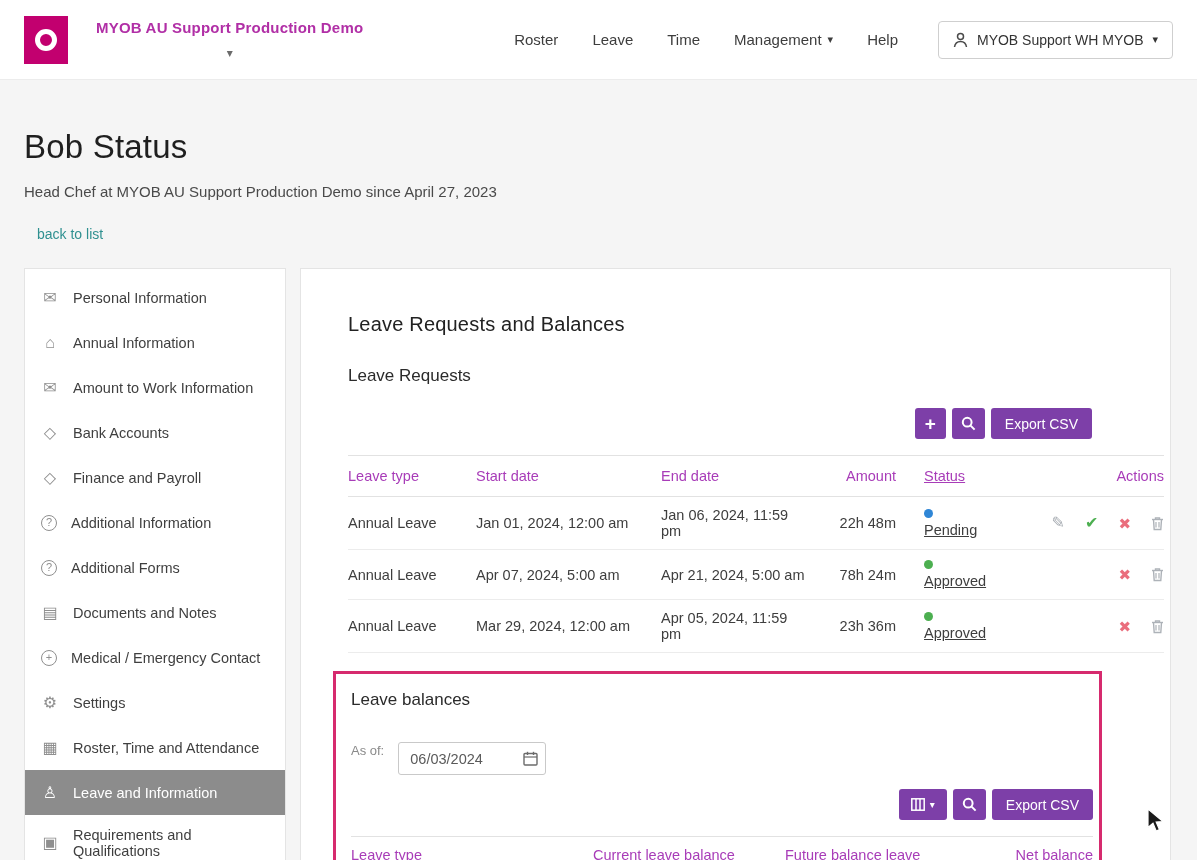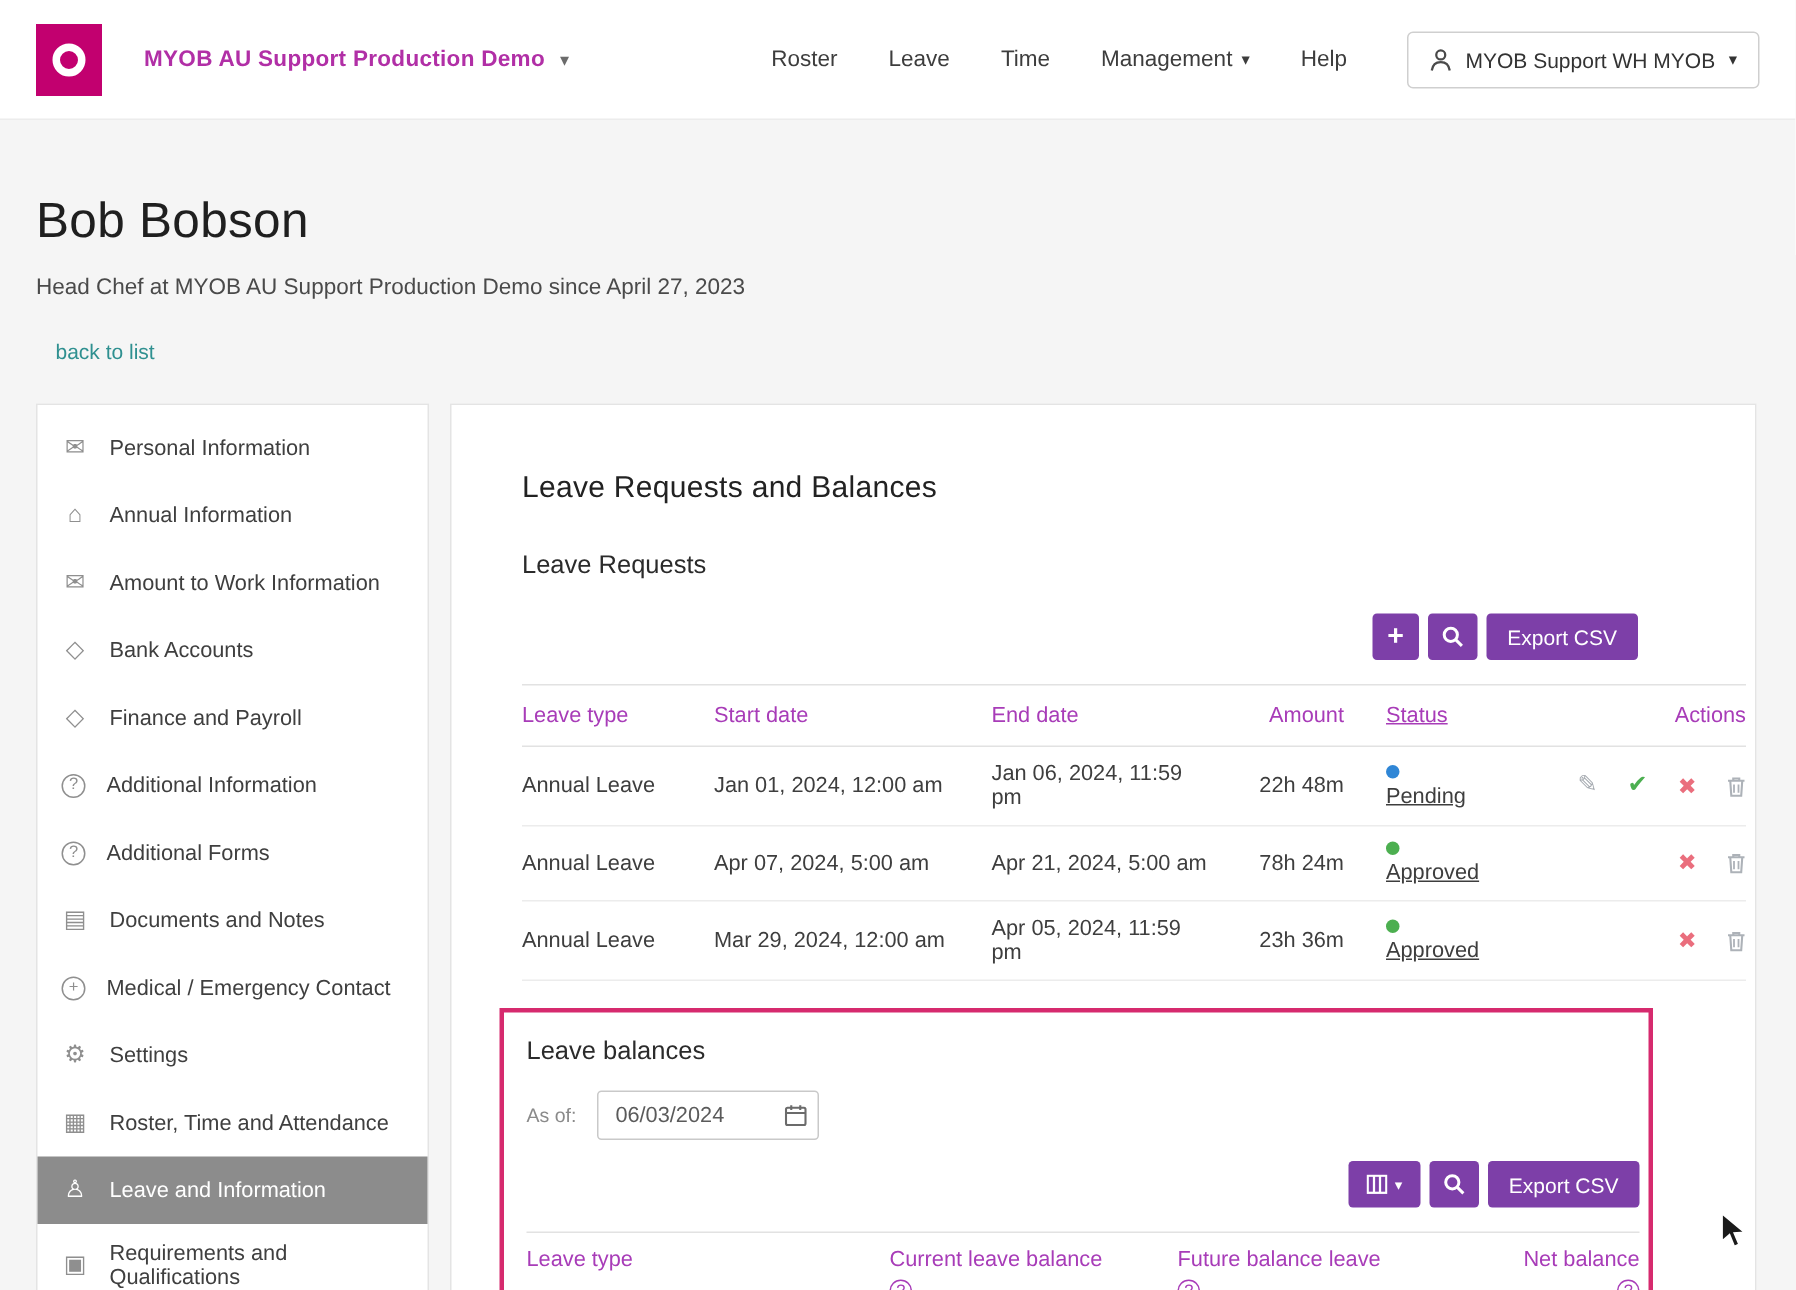--- a/index.html
+++ b/index.html
@@ -8,21 +8,21 @@
     --highlight:#d62a6e; --sidebar-selected:#8c8c8c;
   }
   *{box-sizing:border-box; margin:0; padding:0;}
   html,body{width:1197px;height:860px;overflow:hidden;}
   body{font-family:"Liberation Sans", sans-serif; background:#f5f5f5; color:#3e3e3e; position:relative;}
 
   
   .topbar{height:80px; background:#fff; border-bottom:1px solid #ececec; display:flex; align-items:center; padding:0 24px;}
   .logo{width:44px; height:48px; background:var(--brand); display:flex; align-items:center; justify-content:center; margin-right:28px; cursor:pointer;}
   .logo-ring{width:22px; height:22px; border:5px solid #fff; border-radius:50%;}
-  .company{display:flex; align-items:center; gap:10px; cursor:pointer;}
+  .company{display:flex; align-items:center; gap:10px; cursor:pointer;flex-direction:column;}
   .company .name{color:var(--company); font-weight:bold; font-size:15px; letter-spacing:.2px;}
   .company .caret{color:#6b6b6b; font-size:12px;}
   .topnav{margin-left:auto; display:flex; align-items:center; gap:34px; font-size:15px; color:#3d3d3d;}
   .topnav .nav-item{cursor:pointer; display:flex; align-items:center; gap:6px;}
   .topnav .caret{font-size:11px; color:#3d3d3d;}
   .user-btn{margin-left:40px; height:38px; border:1px solid #cfcfcf; border-radius:4px; background:#fff; display:flex; align-items:center; gap:9px; padding:0 14px; font-size:14px; color:#333; cursor:pointer; font-family:inherit;}
   .user-btn .caret{font-size:11px; color:#333;}
 
   
   .page-title{margin:48px 0 0 24px; font-size:33px; font-weight:500; color:#1f1f1f; letter-spacing:.2px;}
@@ -70,21 +70,21 @@
   .act.edit{color:#a6abb1;}
   .act.approve{color:var(--approved);}
   .act.decline{color:var(--decline); font-size:15px;}
   .act.delete{color:#adb2b8;}
 
   
   .balances-box{margin:18px 0 0 32px; width:769px; border:3px solid var(--highlight); padding:10px 6px 40px 12px;}
   .bal-title{font-size:17px; font-weight:500; color:#2b2b2b; margin:6px 0 0 3px;}
   .asof-row{display:flex; align-items:center; gap:14px; margin:16px 0 0 3px;}
   .asof-label{font-size:13px; color:#8a8a8a;}
-  .date-wrap{position:relative; display:inline-block;}
+  .date-wrap{position:relative; display:inline-block;margin-top:16px;}
   .date-input{width:148px; height:33px; border:1px solid #c9c9c9; border-radius:3px; padding:0 30px 0 11px; font-size:14.5px; color:#5a5a5a; font-family:inherit; background:#fff;}
   .date-cal{position:absolute; right:8px; top:9px; cursor:pointer; background:none; border:none; padding:0; line-height:0;}
   .toolbar2{display:flex; justify-content:flex-end; gap:6px; margin:14px 0 0 0;}
   .bal-table{margin:16px 0 0 3px; font-size:14.5px;}
   .bal-head, .bal-row{display:grid; grid-template-columns:242px 192px 196px 1fr;}
   .bal-head{border-top:1px solid #e2e2e2; border-bottom:1px solid #e2e2e2; padding:10px 0 8px; color:var(--table-header);}
   .bal-head .h-stack{display:flex; flex-direction:column; gap:5px; align-items:flex-start;}
   .bal-head .h-stack.right{align-items:flex-end;}
   .help-circle{width:15px; height:15px; border:1.2px solid var(--table-header); border-radius:50%; font-size:11px; display:inline-flex; align-items:center; justify-content:center; cursor:pointer; color:var(--table-header); background:none; padding:0; font-family:inherit;}
 
@@ -128,21 +128,21 @@
           <circle cx="7.5" cy="4.6" r="3" fill="none" stroke="#4a4a4a" stroke-width="1.5"></circle>
           <path d="M1.5 15c.6-4 3-5.6 6-5.6s5.4 1.6 6 5.6" fill="none" stroke="#4a4a4a" stroke-width="1.5"></path>
         </svg>
     </span>
     <span>MYOB Support WH MYOB</span>
     <span class="caret">▾</span>
   </button>
 </header>
 
 
-<h1 class="page-title">Bob Bobson</h1>
+<h1 class="page-title">Bob Status</h1>
 <p class="page-subtitle">Head Chef at MYOB AU Support Production Demo since April 27, 2023</p>
 <a class="back-link">back to list</a>
 
 
 <div class="content-row">
 
   <aside class="sidebar">
     <div class="side-item">
       <span class="icon">✉</span>
       <span>Personal Information</span>

